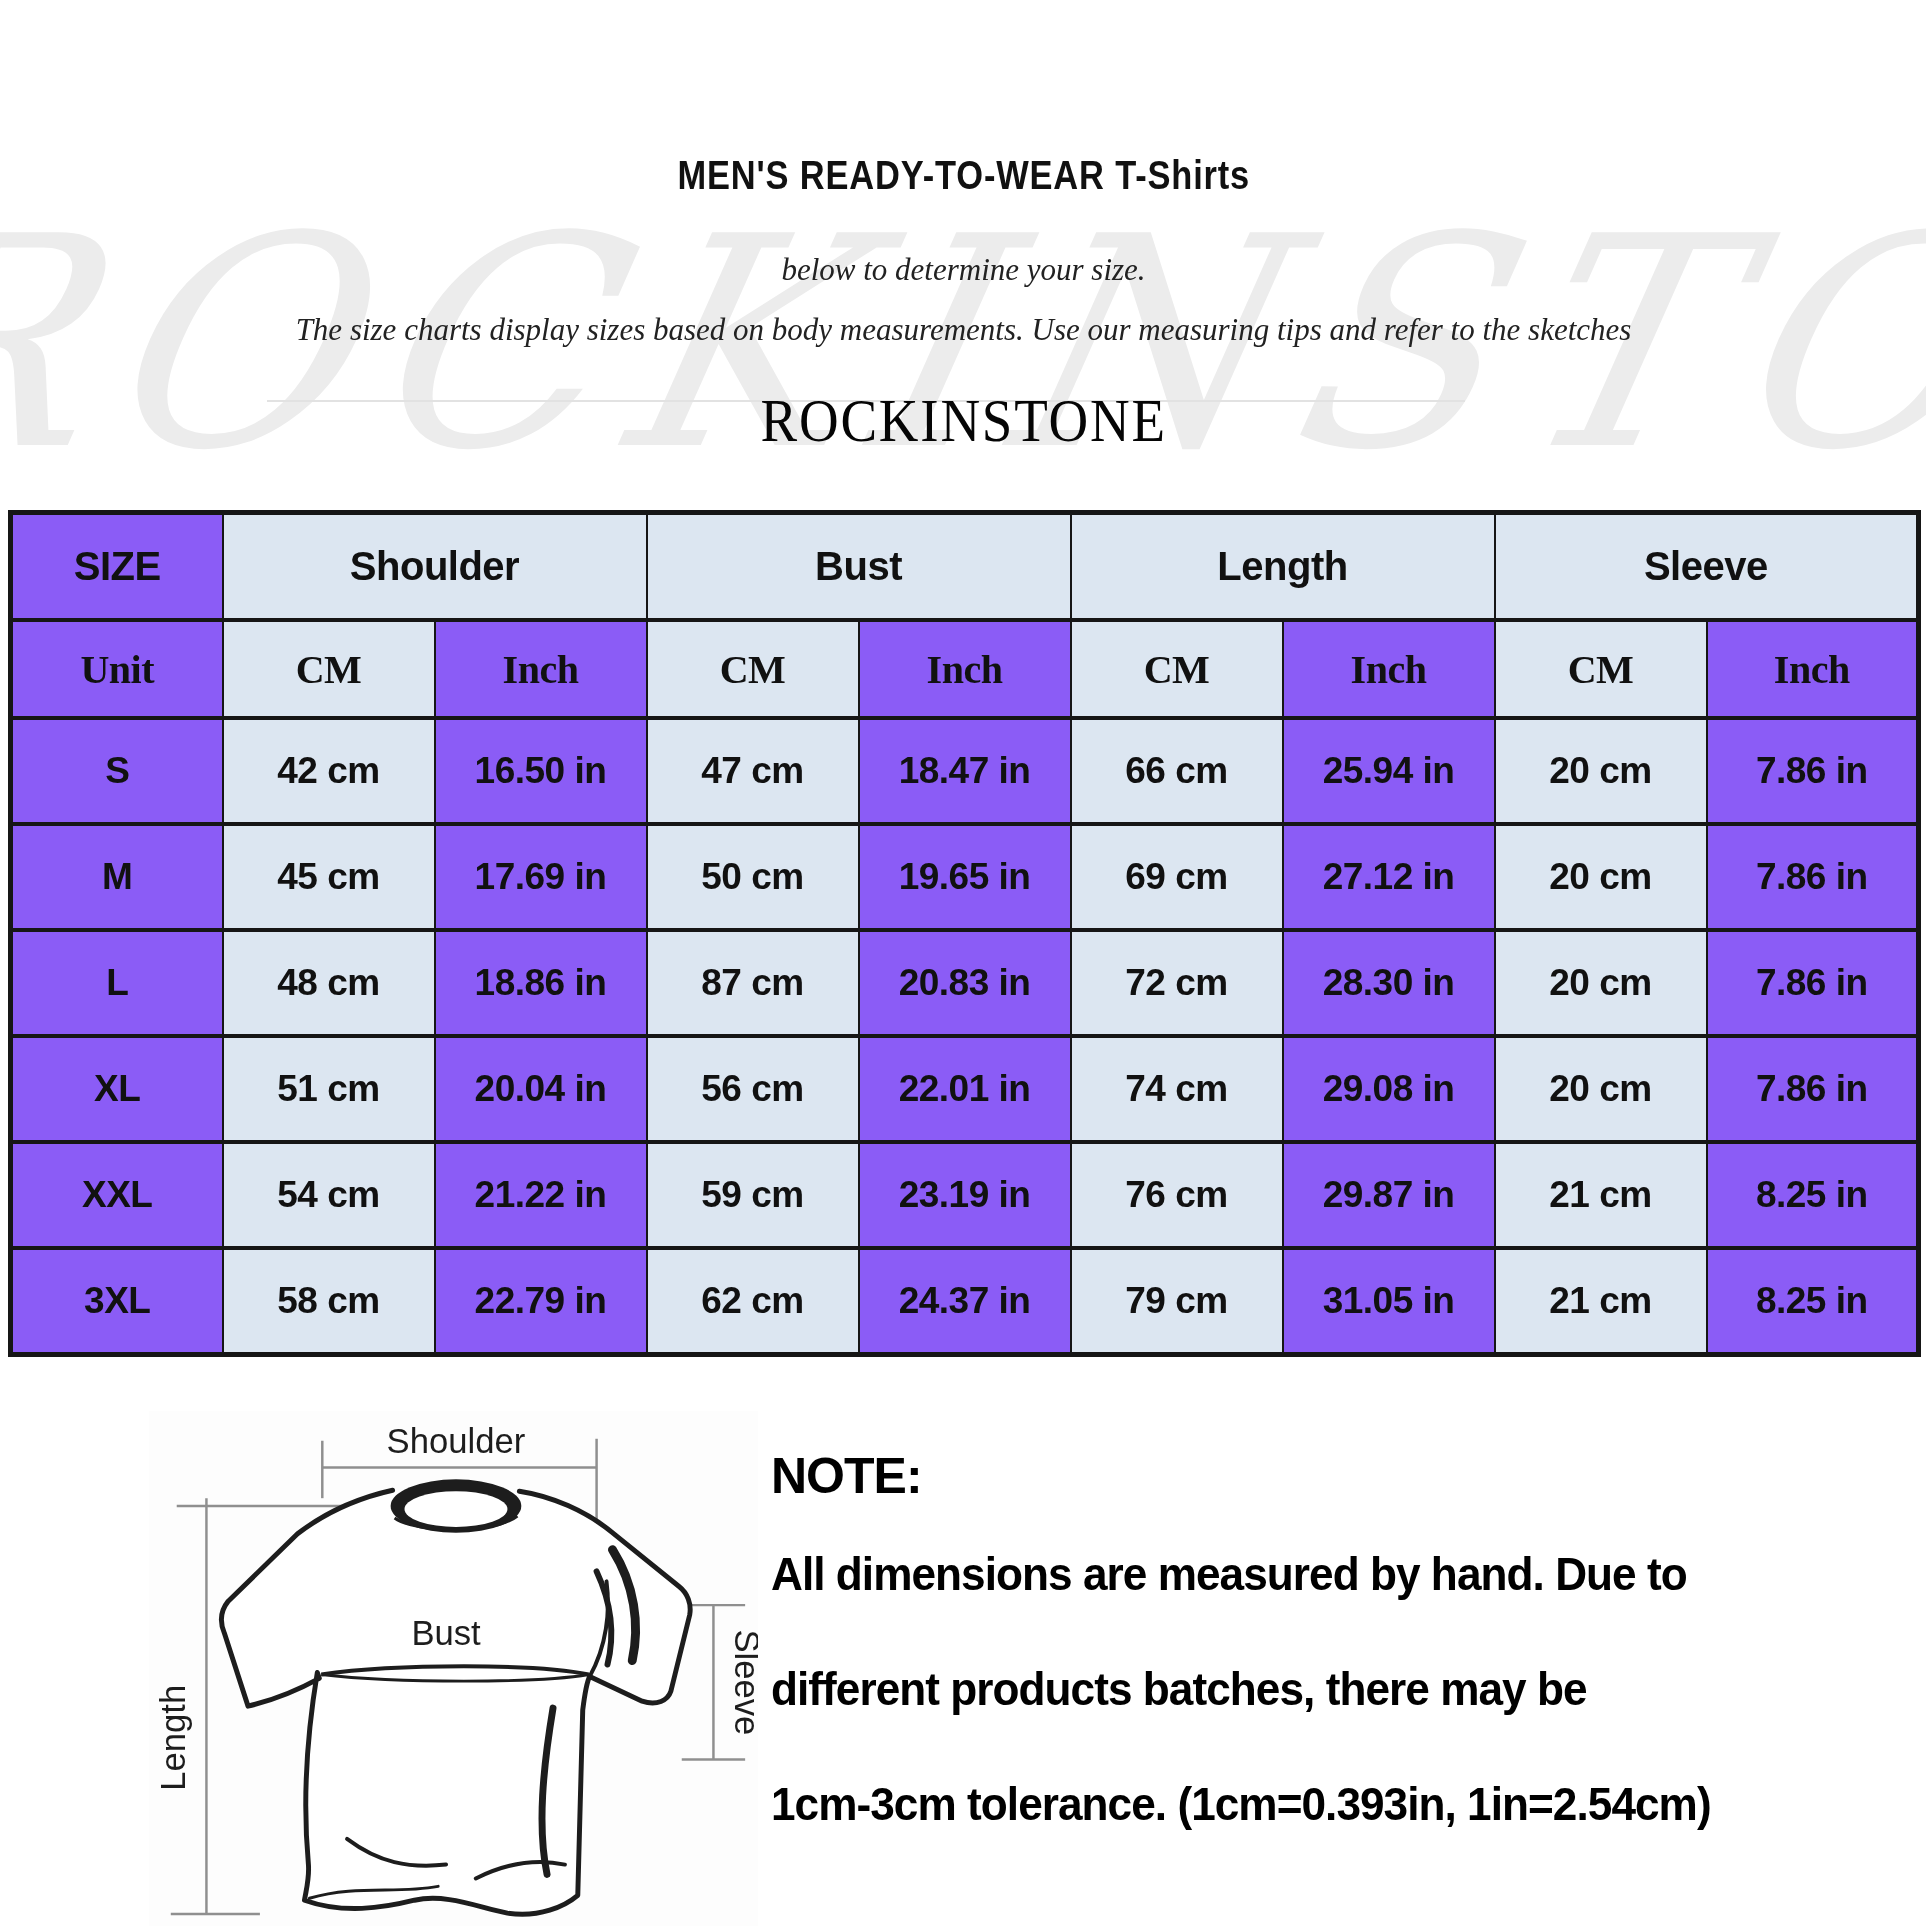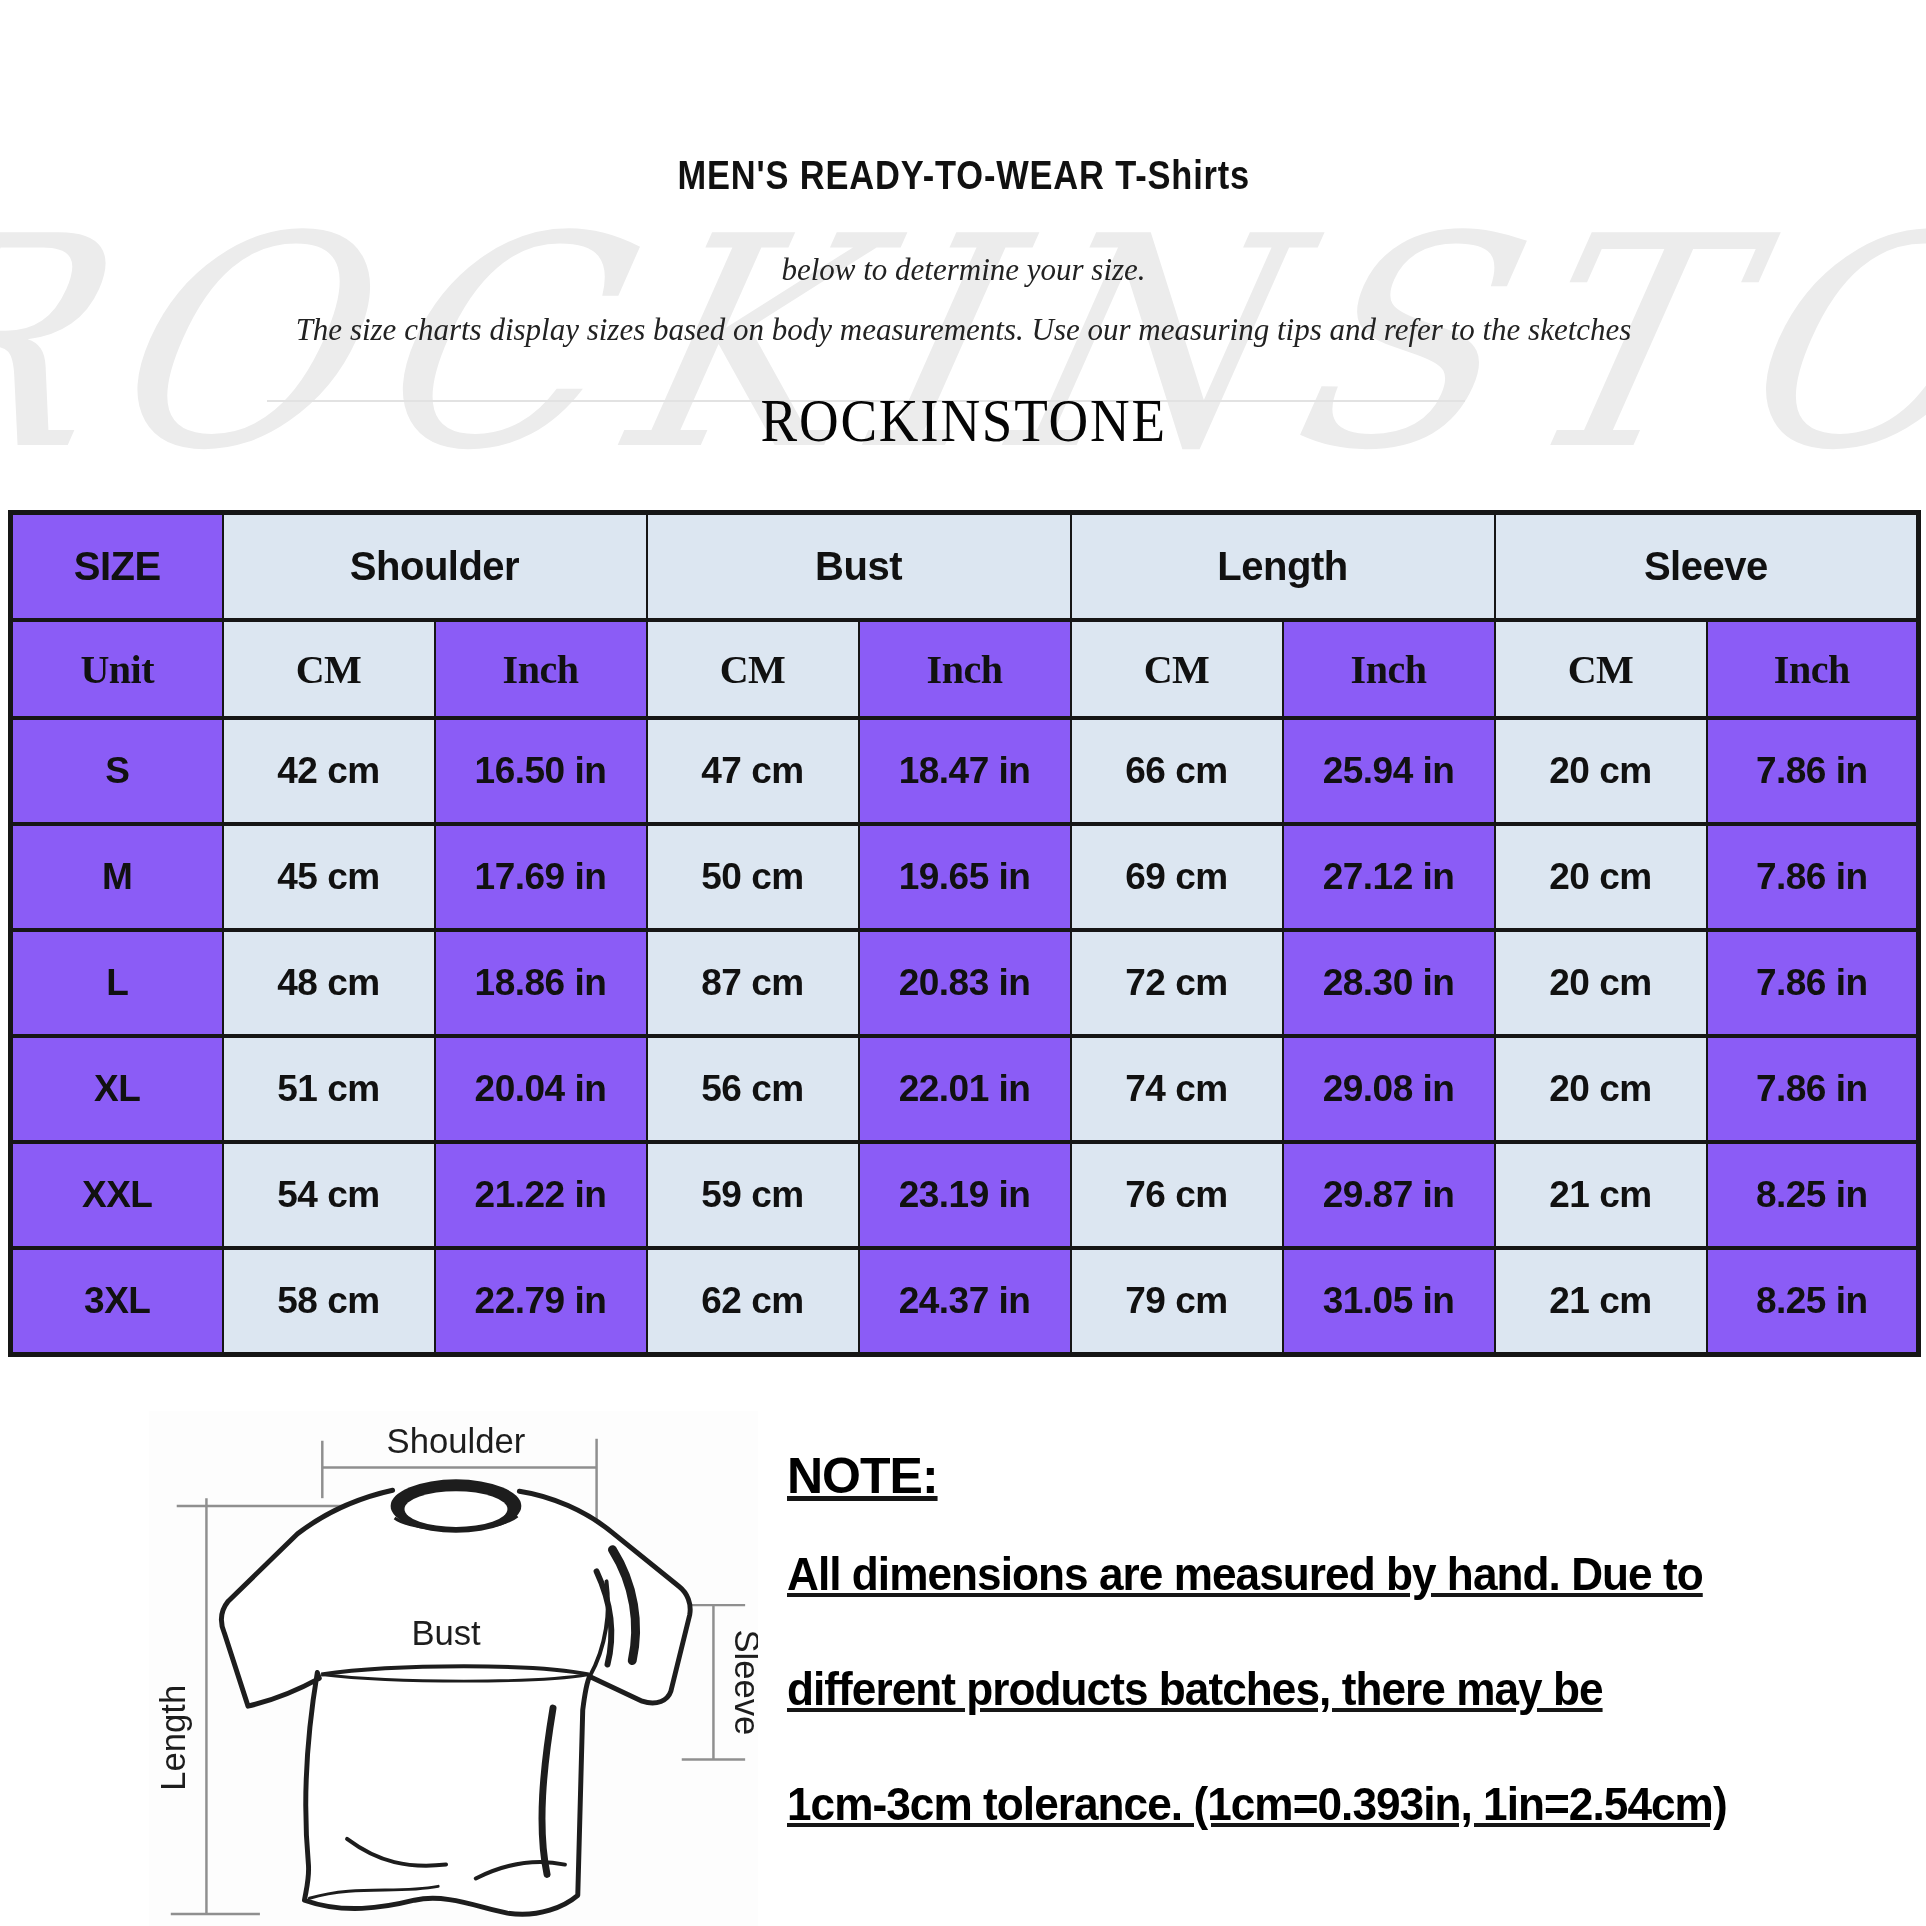--- a/index.html
+++ b/index.html
@@ -44,21 +44,21 @@
     padding:0;overflow:hidden;
   }
   #size-table{border:5px solid #161616;}
   tr.r-group td{height:103px;font-size:40px;}
   tr.r-unit td{height:94px;font-size:40px;font-family:Liberation Serif, serif;}
   tr.r-data td{height:102px;font-size:37px;}
   td.blue{background:#dce6f1;}
   td.white{background:#8b5cf6;}
   
   #tshirt-diagram{left:149px;top:1411px;width:609px;height:516px;z-index:2;}
-  #note-block{left:787px;top:1447px;width:1119px;z-index:2;text-decoration:underline;}
+  #note-block{left:771px;top:1447px;width:1119px;z-index:2;}
   #note-heading{font-size:50px;font-weight:700;margin-bottom:42px;letter-spacing:-1px;color:#000;}
   .note-line{font-size:46px;font-weight:700;margin-bottom:61px;letter-spacing:-1px;color:#000;
     transform:scaleX(0.96);transform-origin:left top;white-space:nowrap;}
 </style>
 </head>
 <body>
 
 <div id="page">
 
   <div id="watermark" class="abs">ROCKINSTONE</div>

